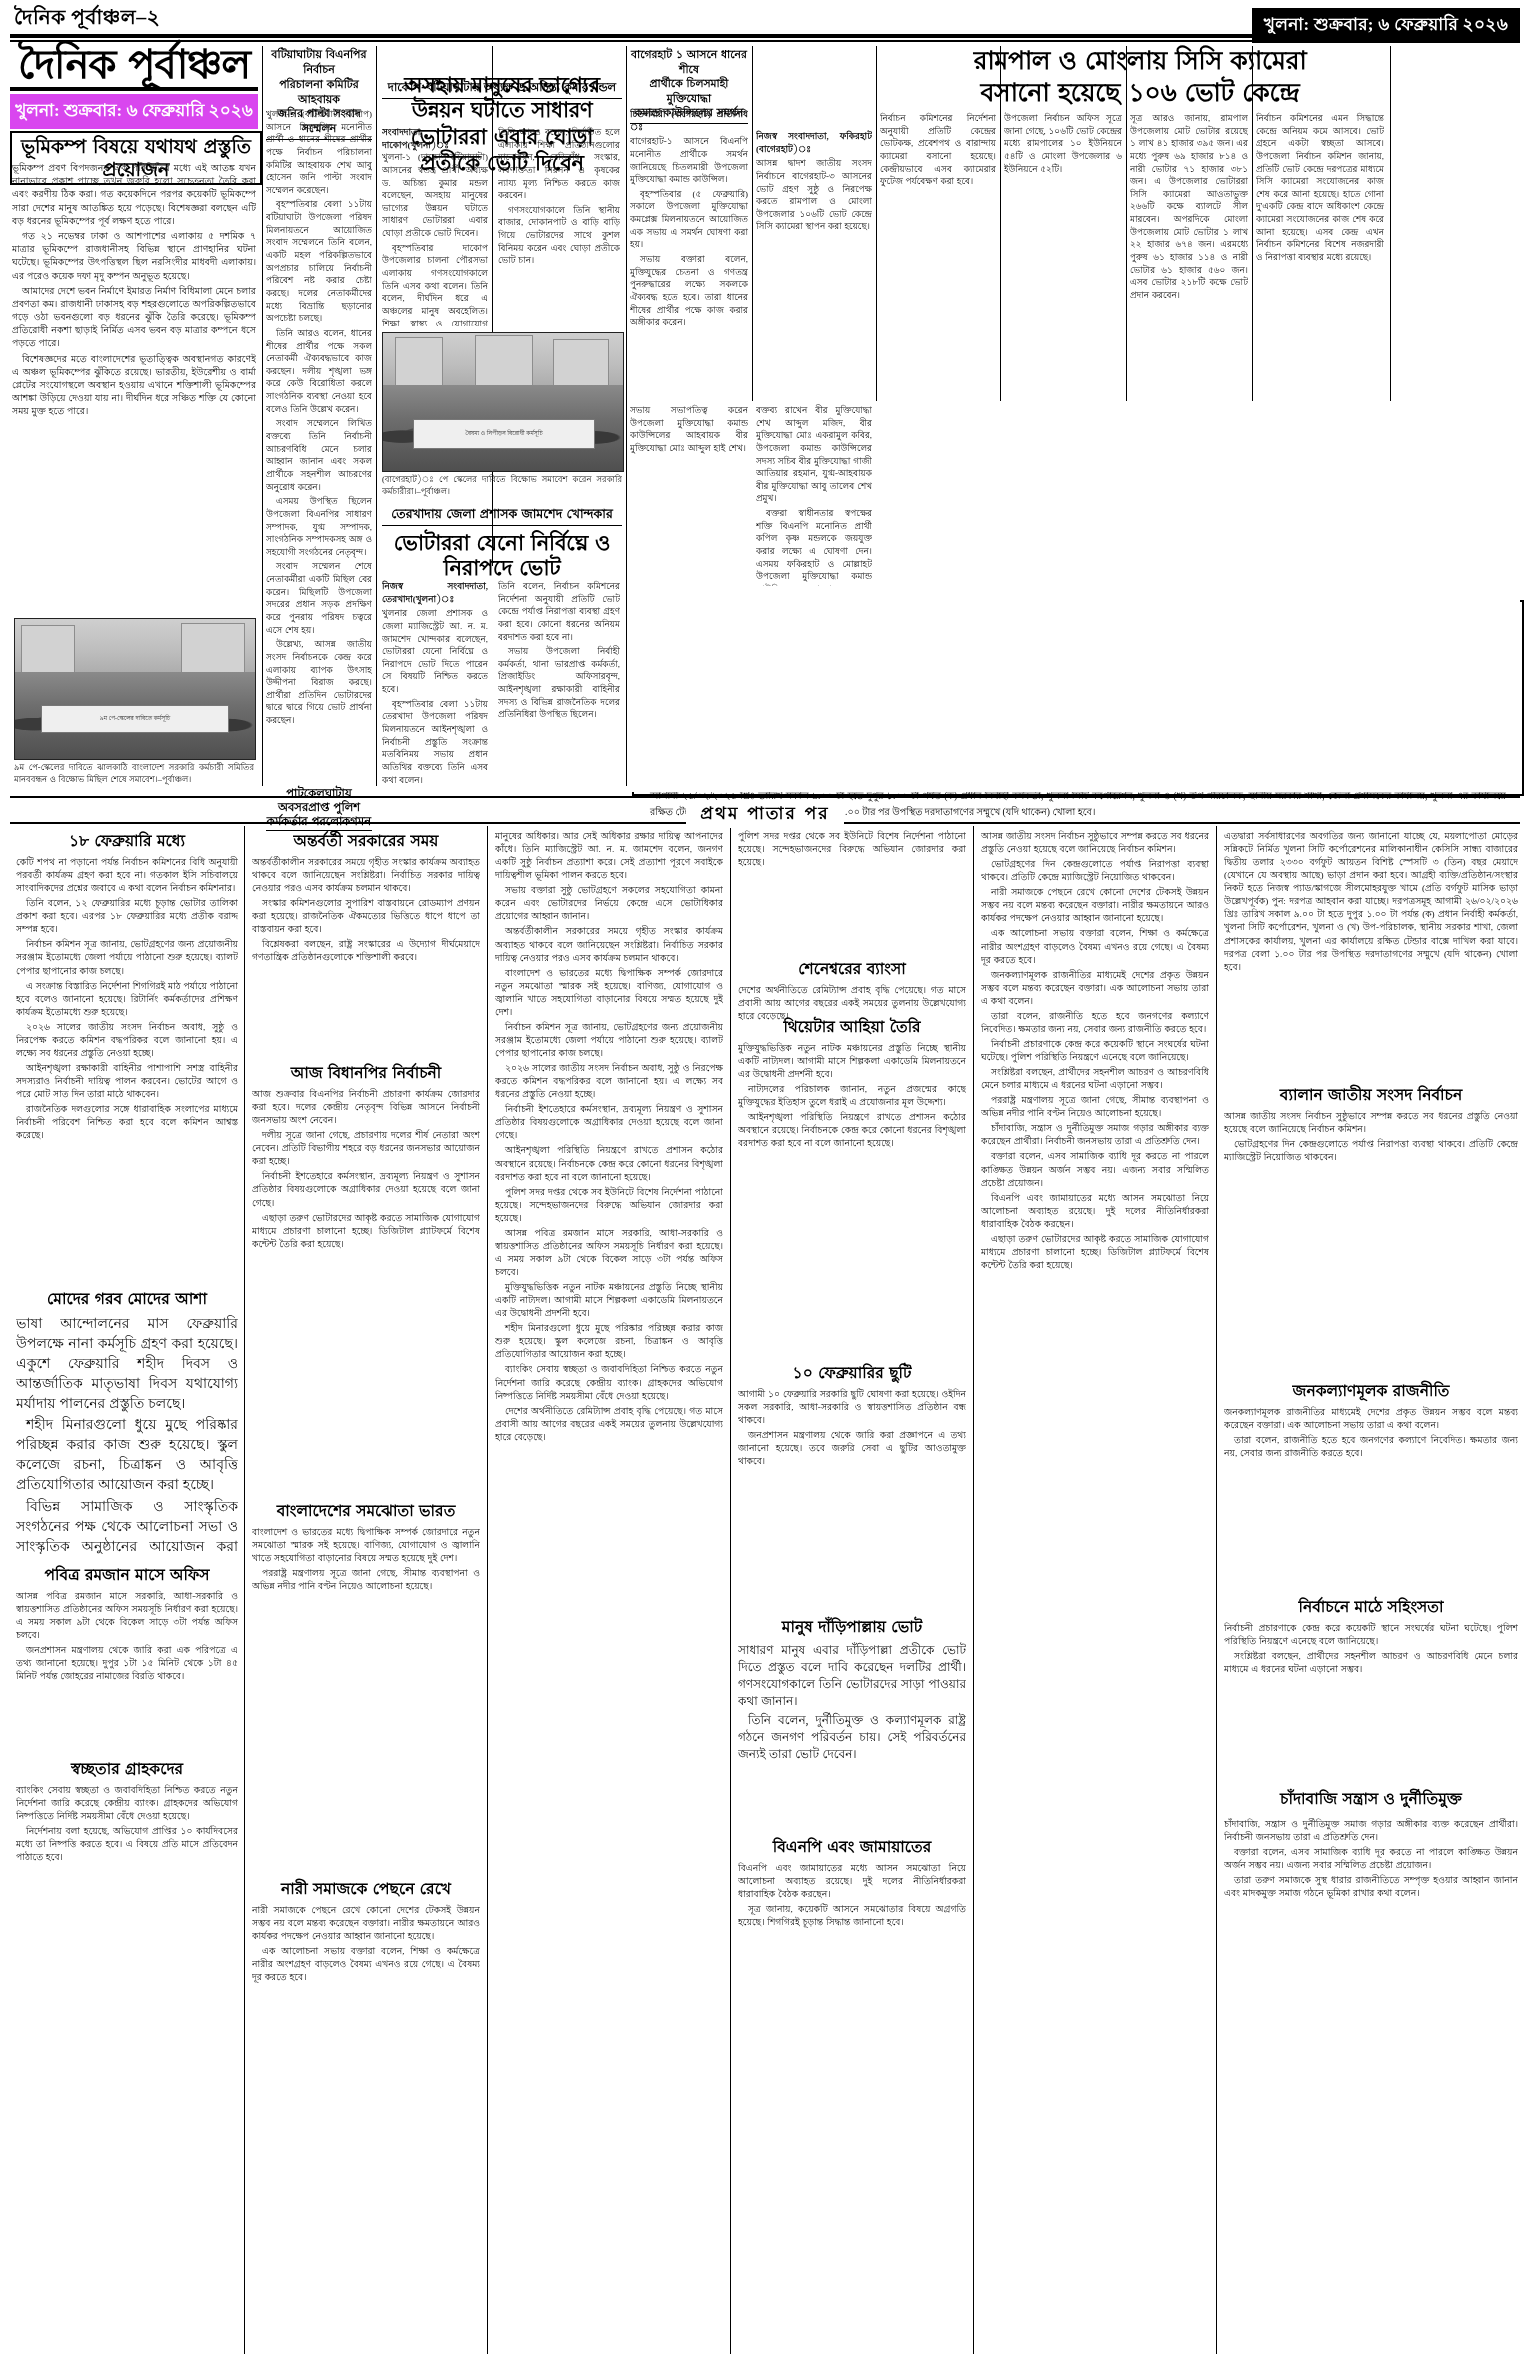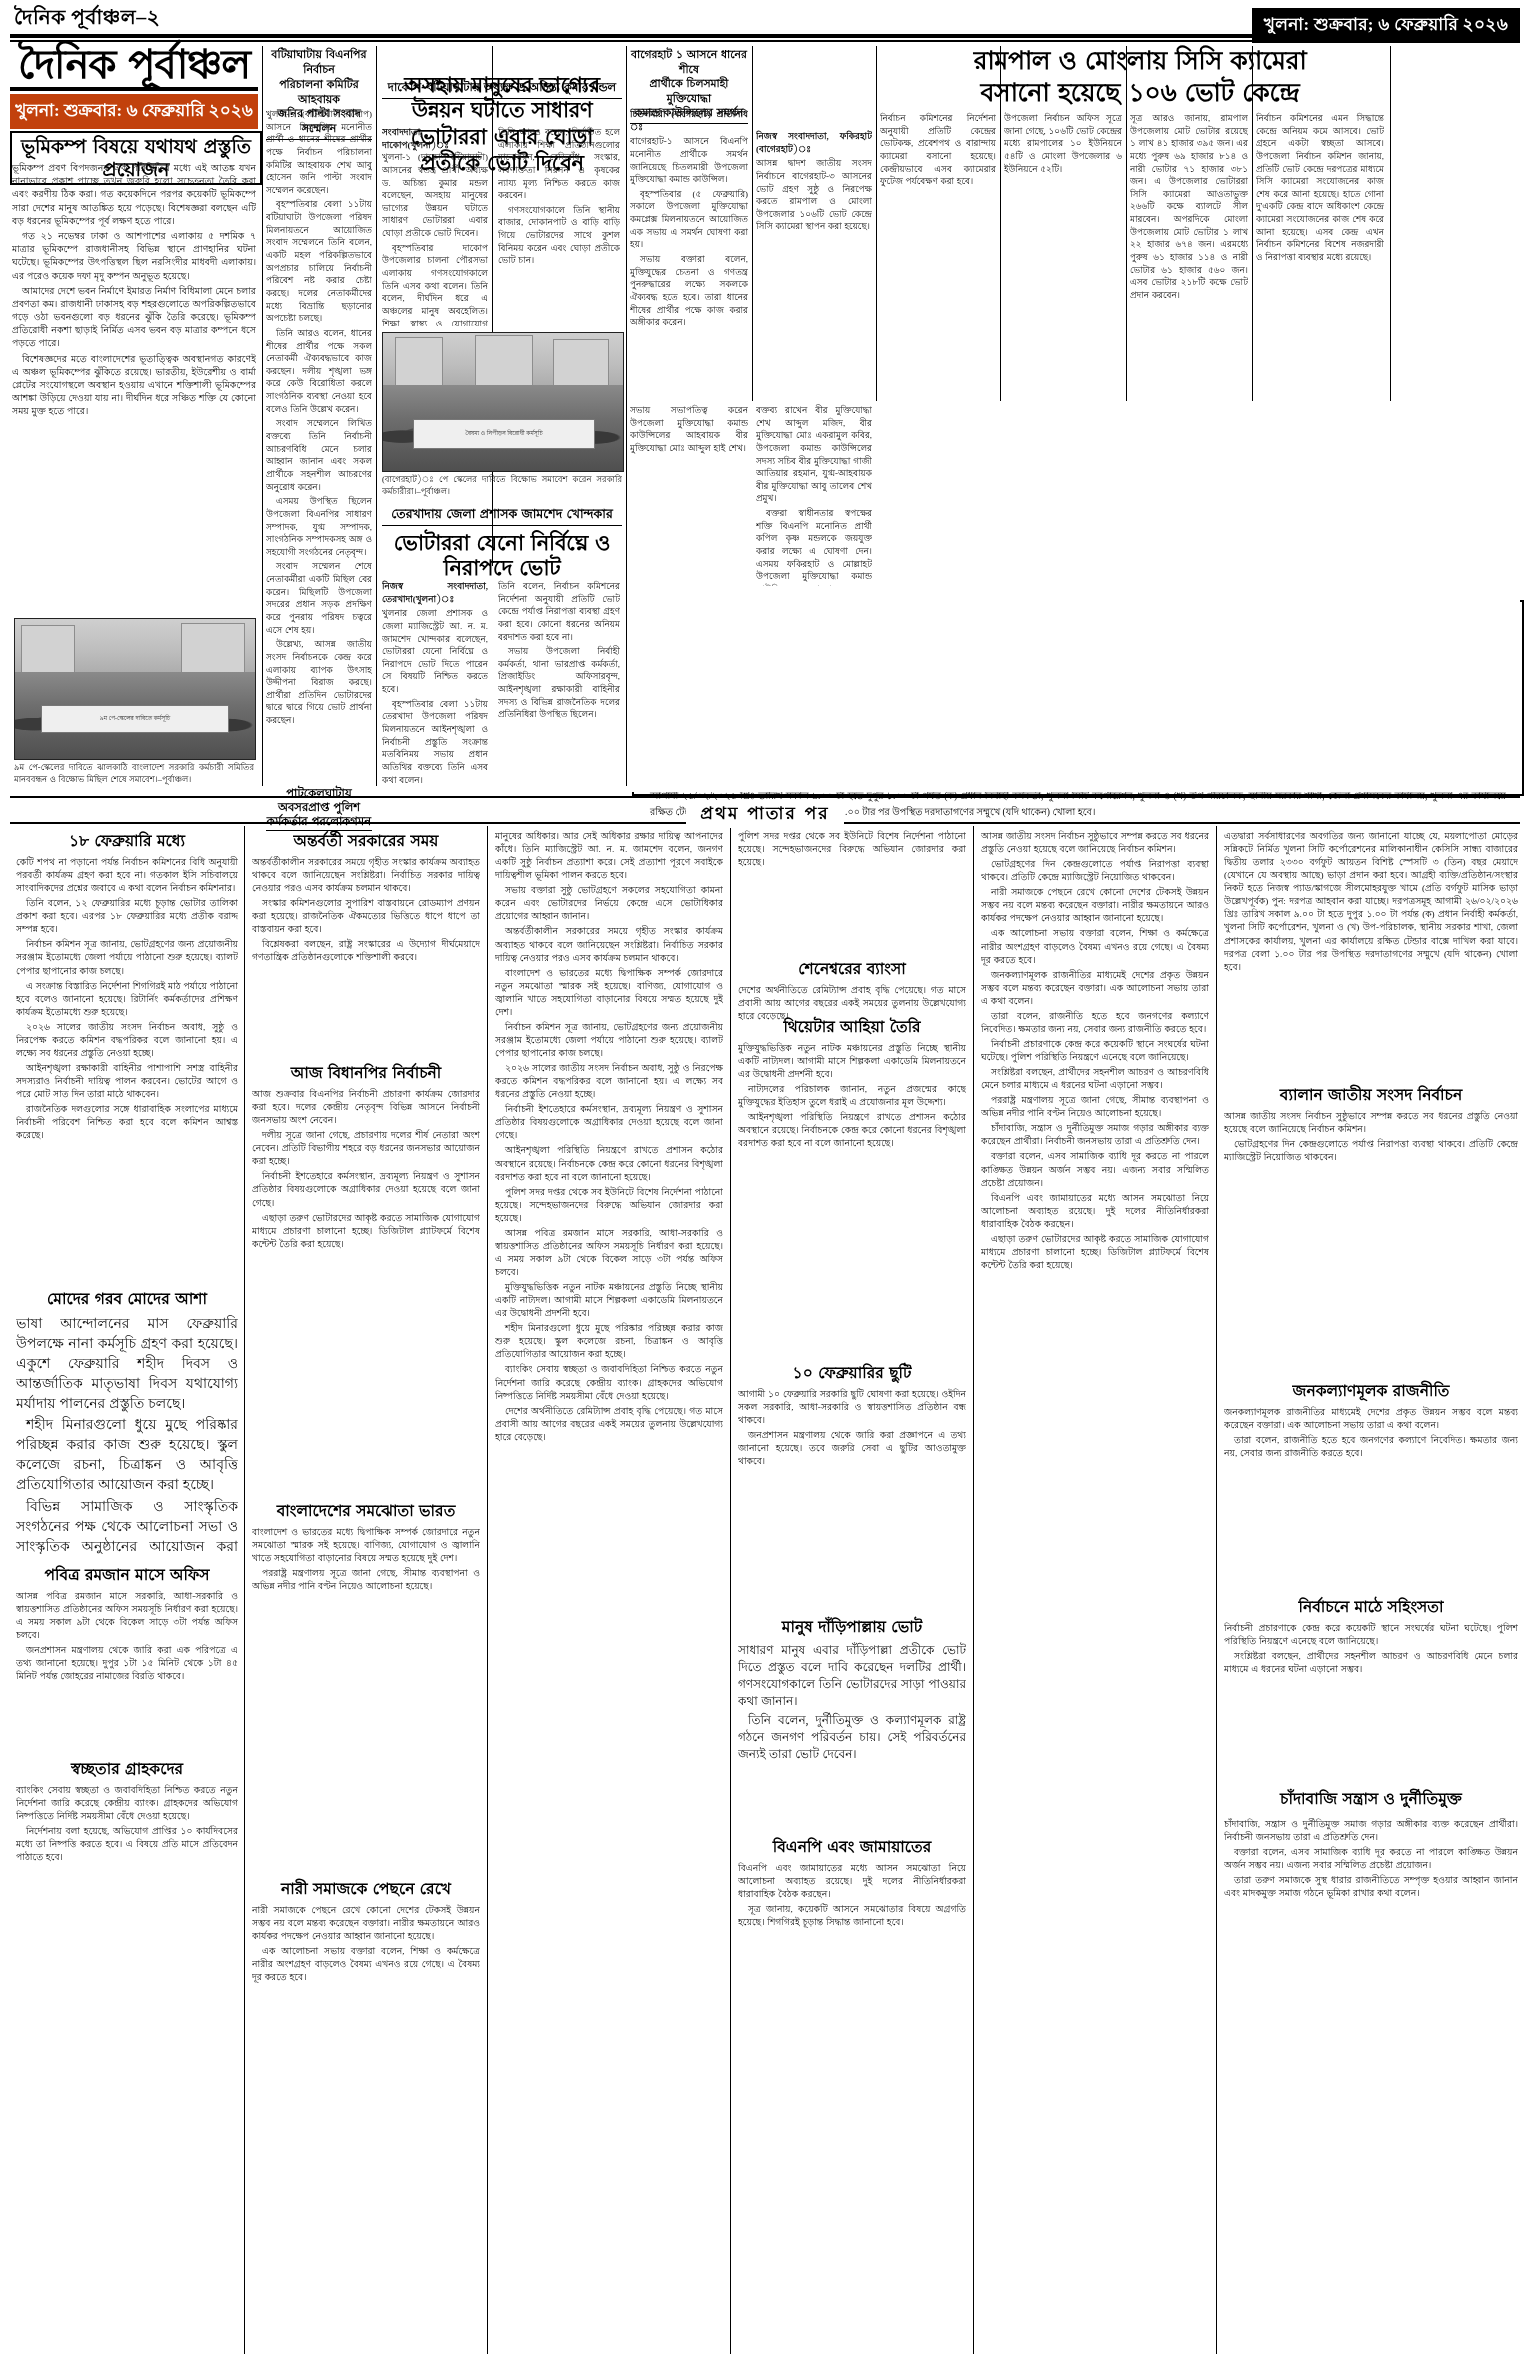--- a/index.html
+++ b/index.html
@@ -31,21 +31,21 @@
 
   
   .masthead{position:absolute;left:10px;top:40px;width:248px;}
   .mh-title{
     font-size:40px;font-weight:700;text-align:center;
     line-height:1.04;padding:3px 0 1px 0;letter-spacing:-1px;
     font-family:"DejaVu Serif",serif;
   }
   .mh-rule2{height:4px;background:#000;margin-top:1px;}
   .mh-date{
-    background:#c2410c;color:#fff;text-align:center;
+    background:#d946ef;color:#fff;text-align:center;
     font-size:17px;font-weight:700;padding:3px 0 4px 0;margin-top:3px;
   }
 
   
   .col{
     position:absolute;
     text-align:justify;
     font-size:9.1px;line-height:1.42;
     font-family:"Liberation Serif",serif;
     color:#111;

